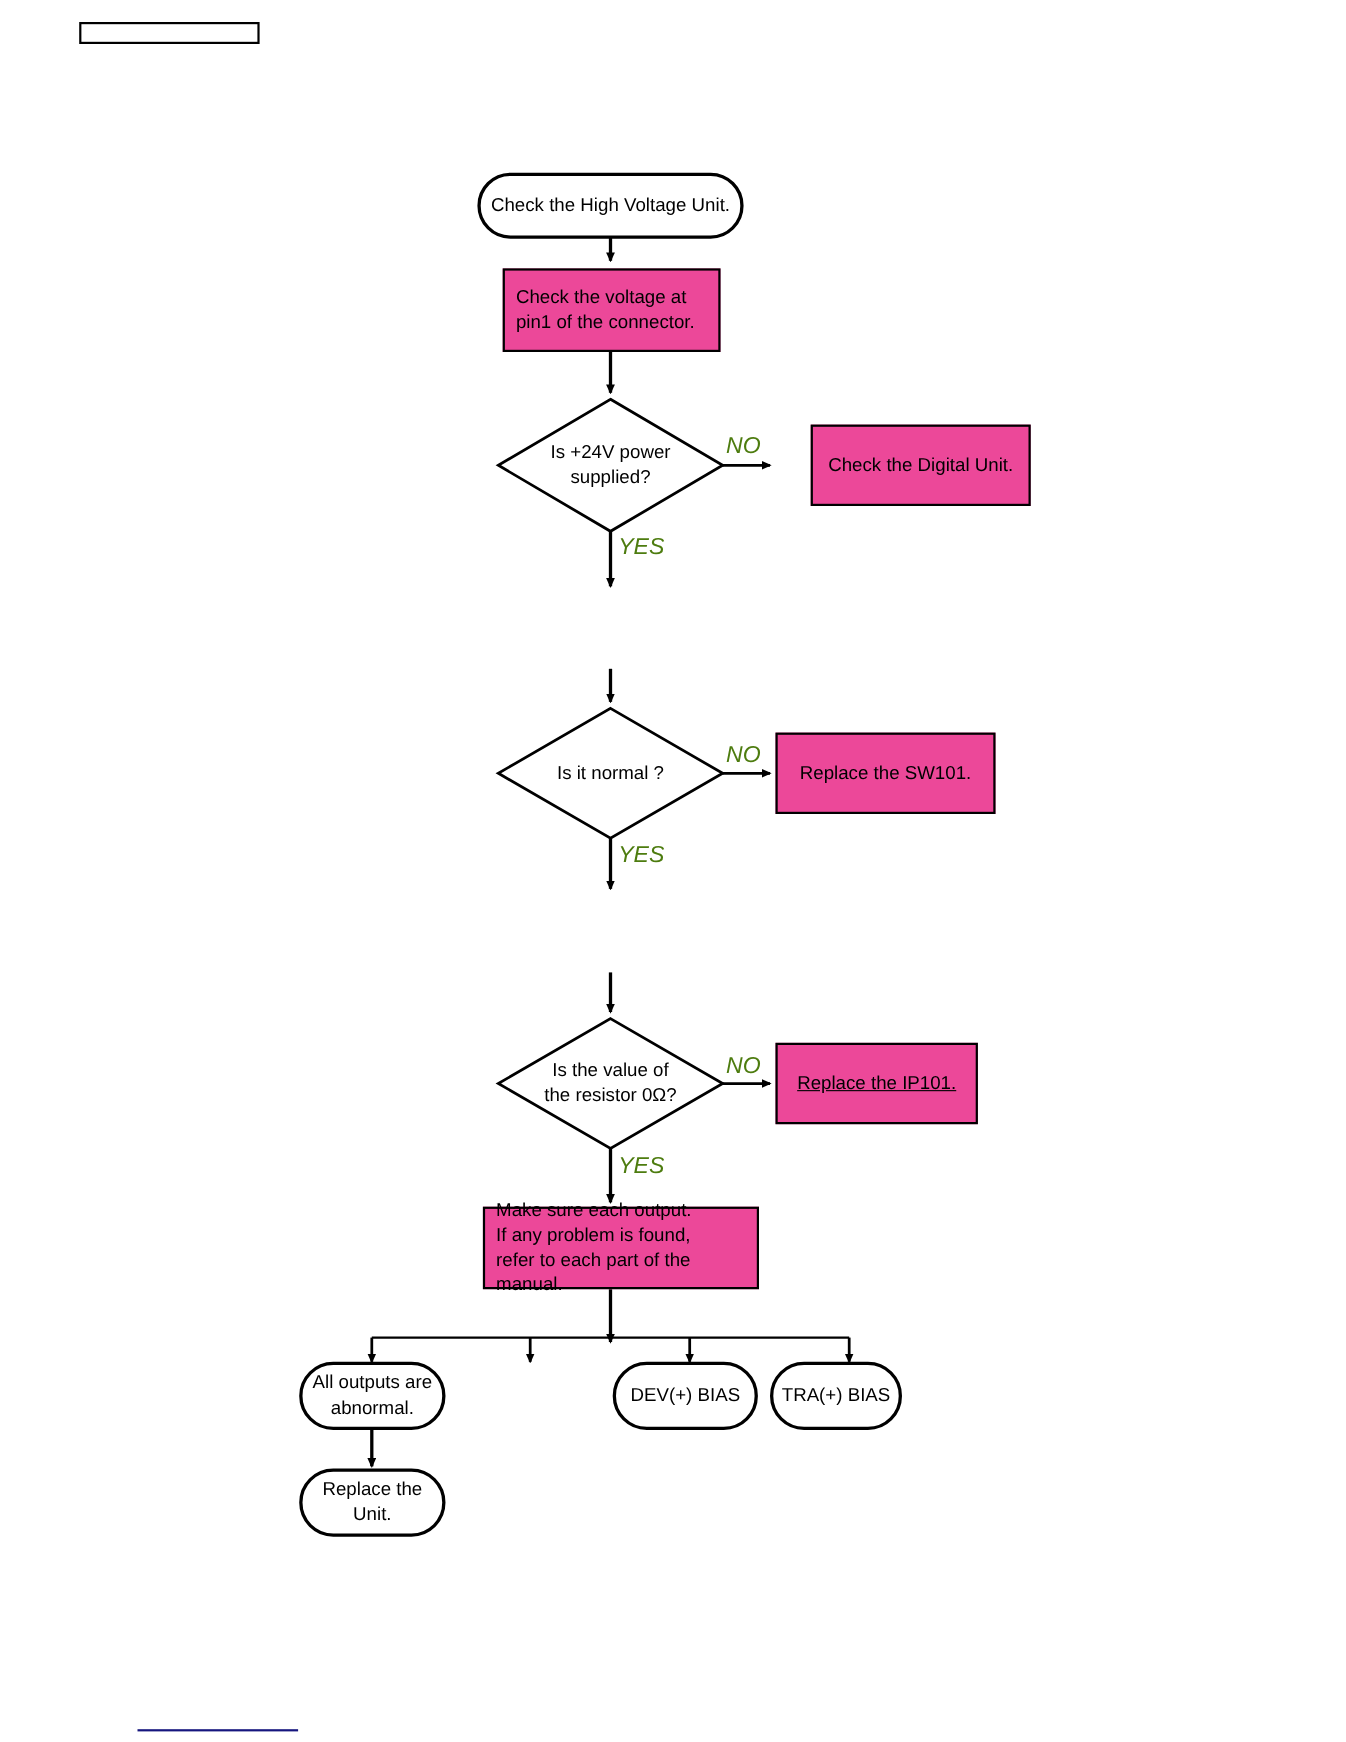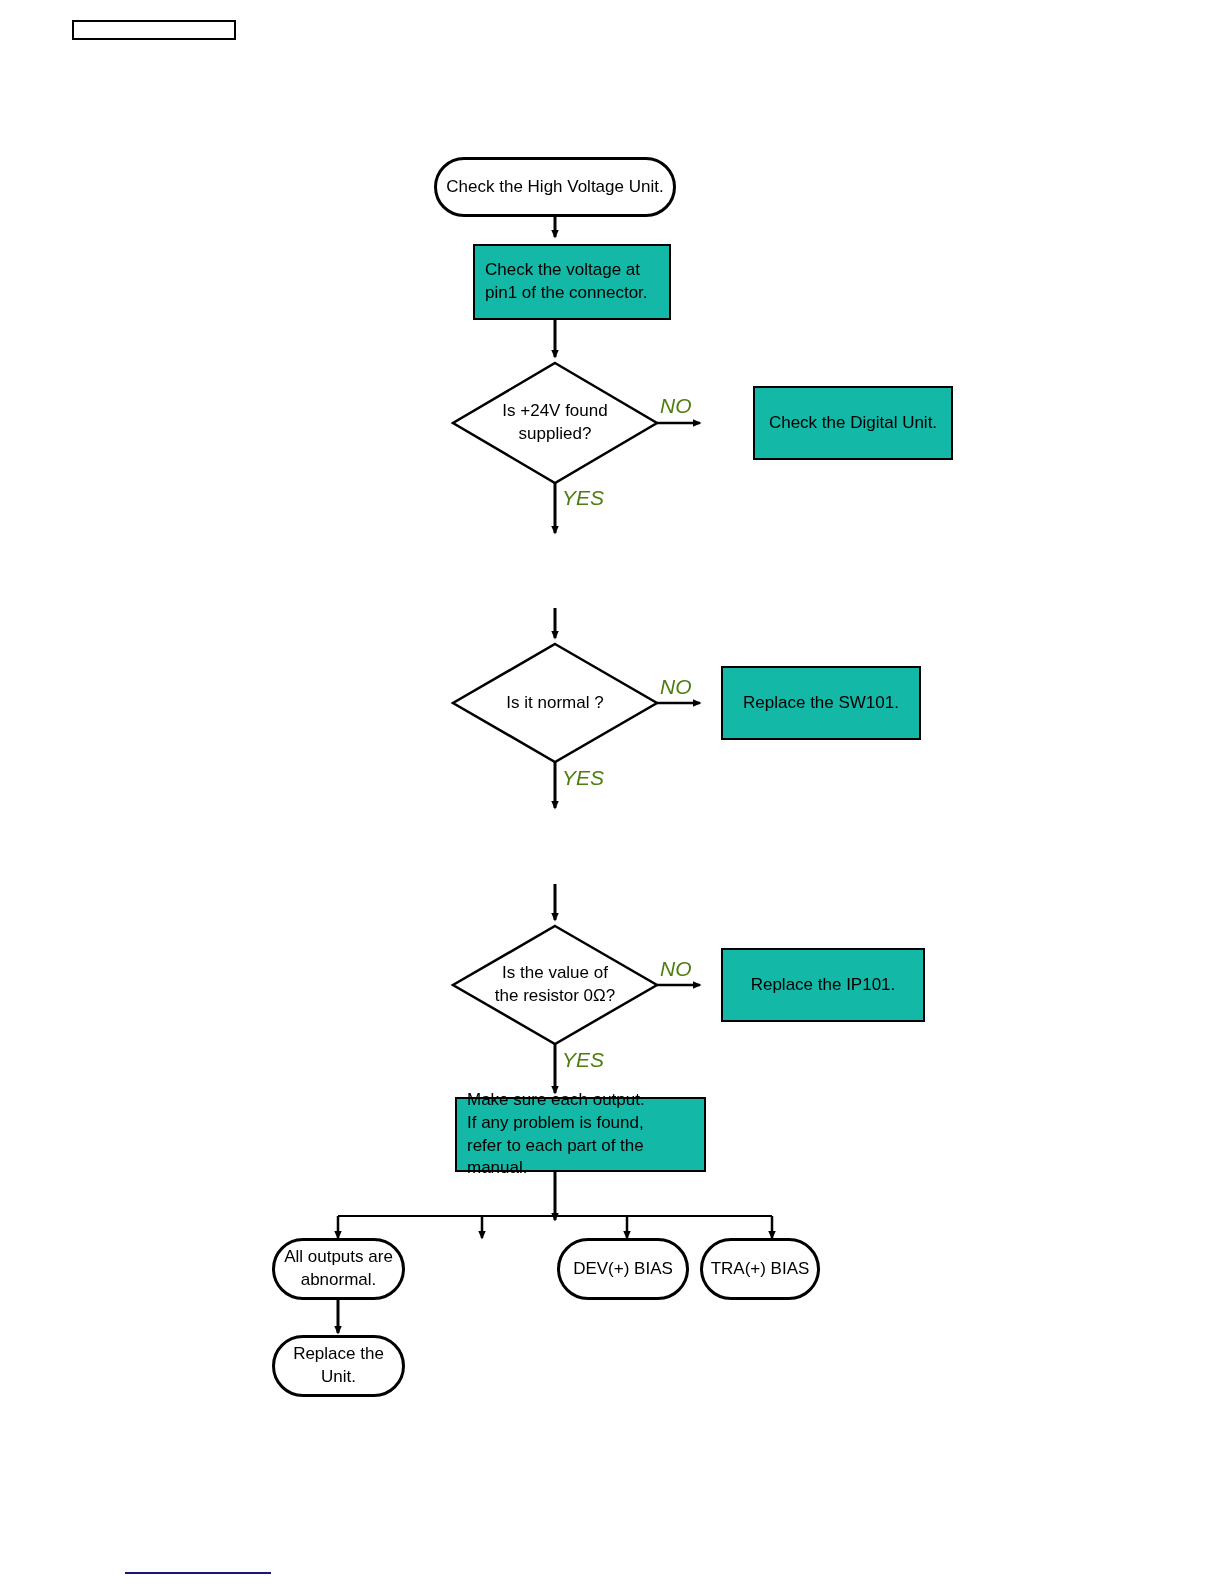--- a/index.html
+++ b/index.html
@@ -61,22 +61,21 @@
     align-items: center;
     justify-content: center;
     text-align: center;
     font-size: 17px;
     line-height: 1.35;
     color: #000;
     background: transparent;
   }
   .node-process {
     border: 2px solid #000;
-    background: #14b8a6;
-    margin-left: 16px;
+    background: #ec4899;
   }
   .node-process.left-align {
     justify-content: flex-start;
     text-align: left;
     padding-left: 10px;
   }
   .node-terminal {
     border: 3px solid #000;
     border-radius: 999px;
     background: #fff;
@@ -153,21 +152,21 @@
 
   <div class="node node-process left-align" style="left:457px; top:244px; width:198px; height:76px;">
     <span>
       <span>Check the voltage at</span><br>
       <span>pin1 of the connector.</span>
     </span>
   </div>
 
   <div class="node node-decision" style="left:463px; top:398px; width:184px; height:50px;">
     <span>
-      <span>Is +24V found</span><br>
+      <span>Is +24V power</span><br>
       <span>supplied?</span>
     </span>
   </div>
 
   <div class="node node-process" style="left:737px; top:386px; width:200px; height:74px;">
     <span>Check the Digital Unit.</span>
   </div>
 
 
   <div class="node node-decision" style="left:463px; top:689px; width:184px; height:28px;">
@@ -179,21 +178,21 @@
   </div>
 
 
   <div class="node node-decision" style="left:463px; top:960px; width:184px; height:50px;align-items:center;">
     <span>
       <span>Is the value of</span><br>
       <span>the resistor 0Ω?</span>
     </span>
   </div>
 
-  <div class="node node-process" style="left:705px; top:948px; width:204px; height:74px;">
+  <div class="node node-process" style="left:705px; top:948px; width:184px; height:74px;text-decoration:underline;">
     <span>Replace the IP101.</span>
   </div>
 
   <div class="node node-process left-align" style="left:439px; top:1097px; width:251px; height:75px;">
     <span>
       <span>Make sure each output.</span><br>
       <span>If any problem is found,</span><br>
       <span>refer to each part of the manual.</span>
     </span>
   </div>

